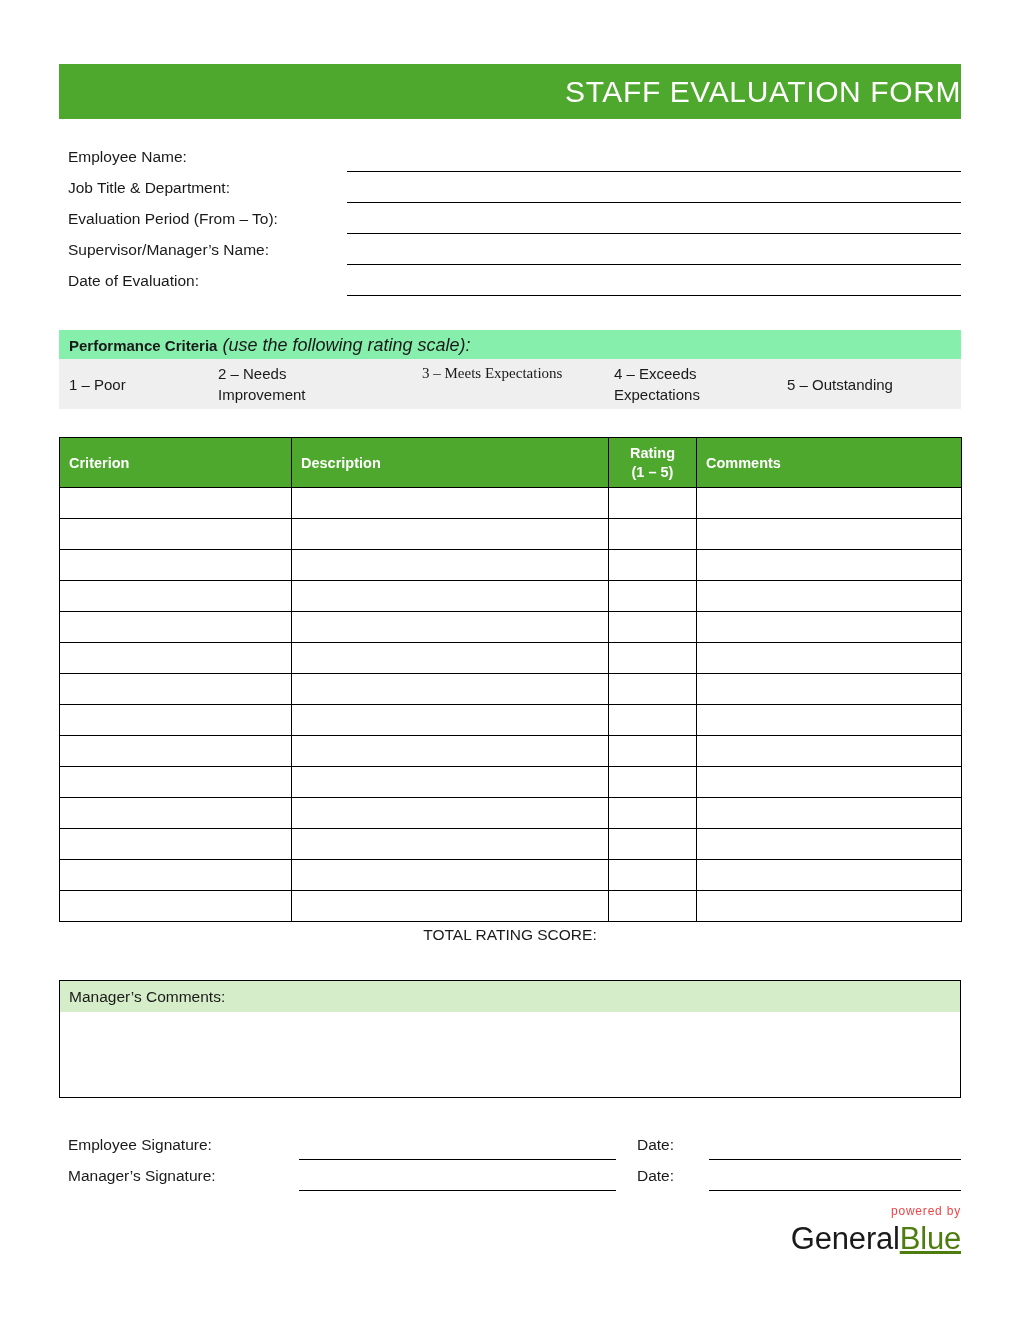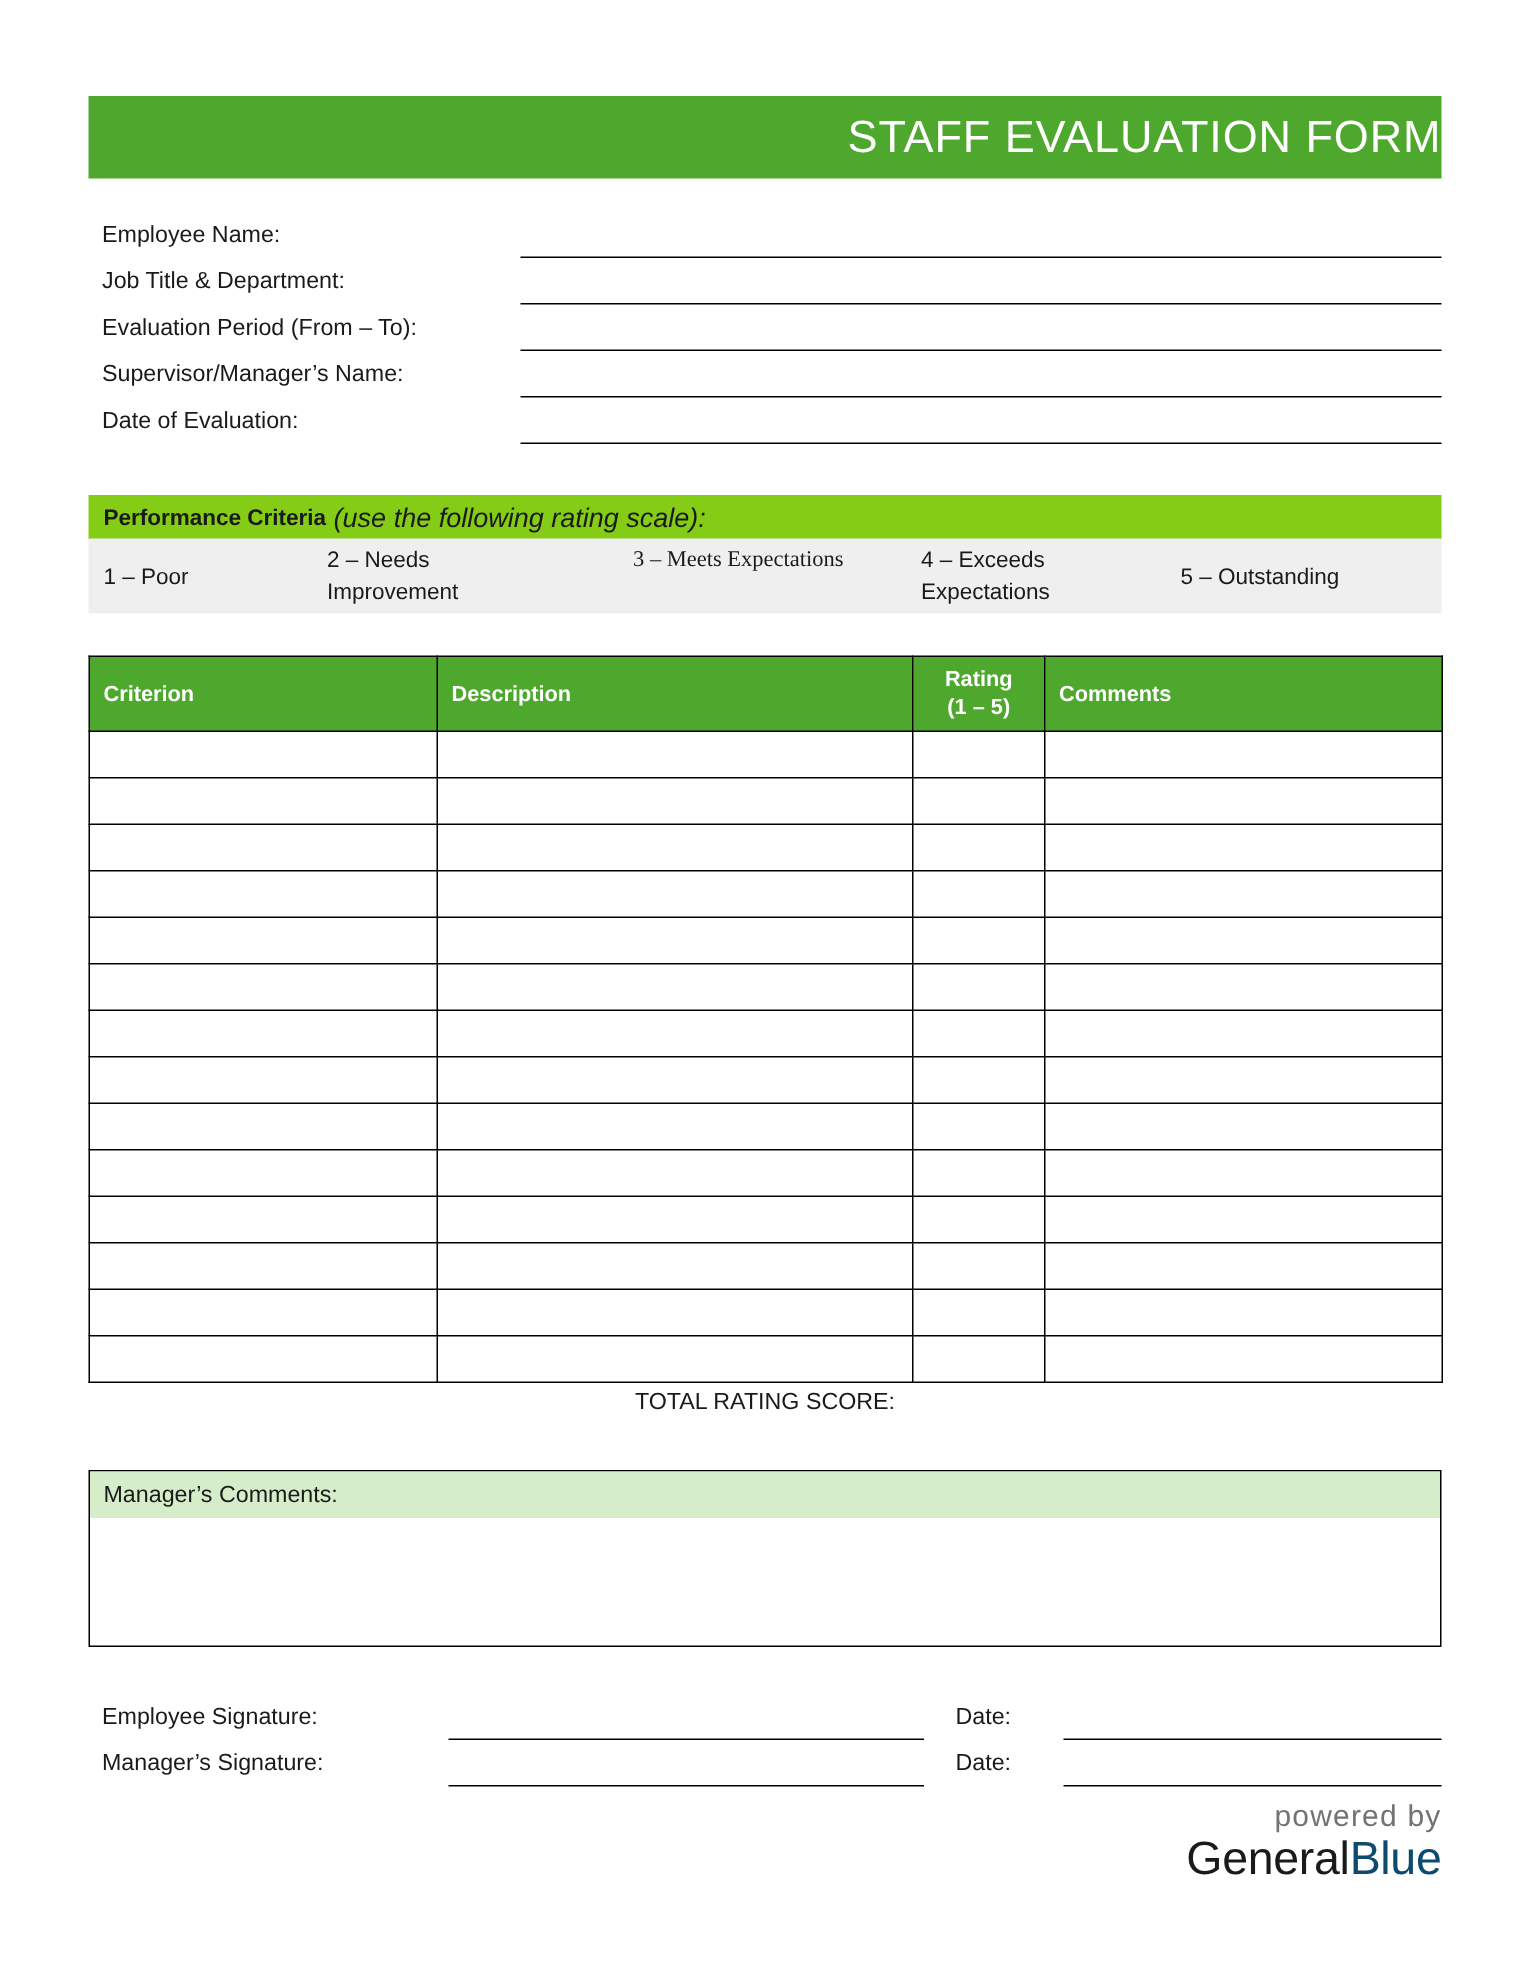--- a/index.html
+++ b/index.html
@@ -70,21 +70,21 @@
     border-bottom: 1.3px solid #000000;
   }
 
   
   .criteria-header {
     position: absolute;
     left: 0;
     top: 330px;
     width: 902px;
     height: 30px;
-    background: #84cc16;
+    background: #86efac;
     display: flex;
     align-items: center;
     box-sizing: border-box;
     padding-left: 10px;
   }
   .criteria-header .ch-bold {
     font-size: 15px;
     font-weight: bold;
   }
   .criteria-header .ch-italic {
@@ -238,32 +238,32 @@
 
   
   .footer-logo {
     position: absolute;
     left: 0;
     top: 1203px;
     width: 902px;
     text-align: right;
   }
   .powered-by {
-    font-size: 20px;
-    color: #737373;
+    font-size: 12px;
+    color: #ef4444;
     letter-spacing: 0.8px;
     line-height: 17px;
   }
   .brand {
     font-size: 31px;
     line-height: 37px;
     letter-spacing: -0.2px;
   }
   .brand .brand-general { color: #1a1a1a; }
-  .brand .brand-blue { color: #0c4a6e; }
+  .brand .brand-blue { color: #4d7c0f; text-decoration: underline; }
 </style>
 </head>
 <body>
 
 <div class="page">
 
   <div class="title-banner">
     <span class="title-text">STAFF EVALUATION FORM</span>
   </div>
 

